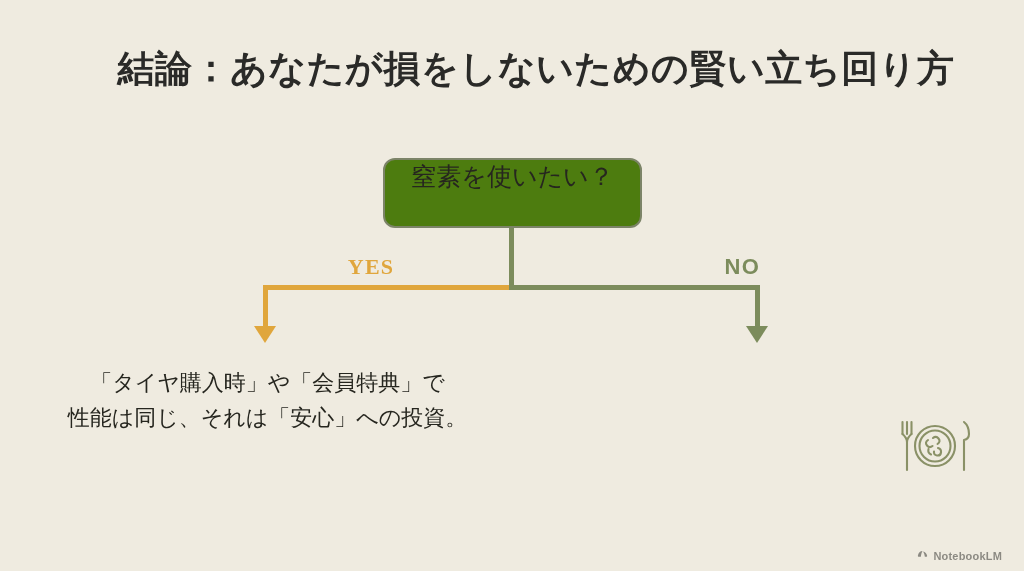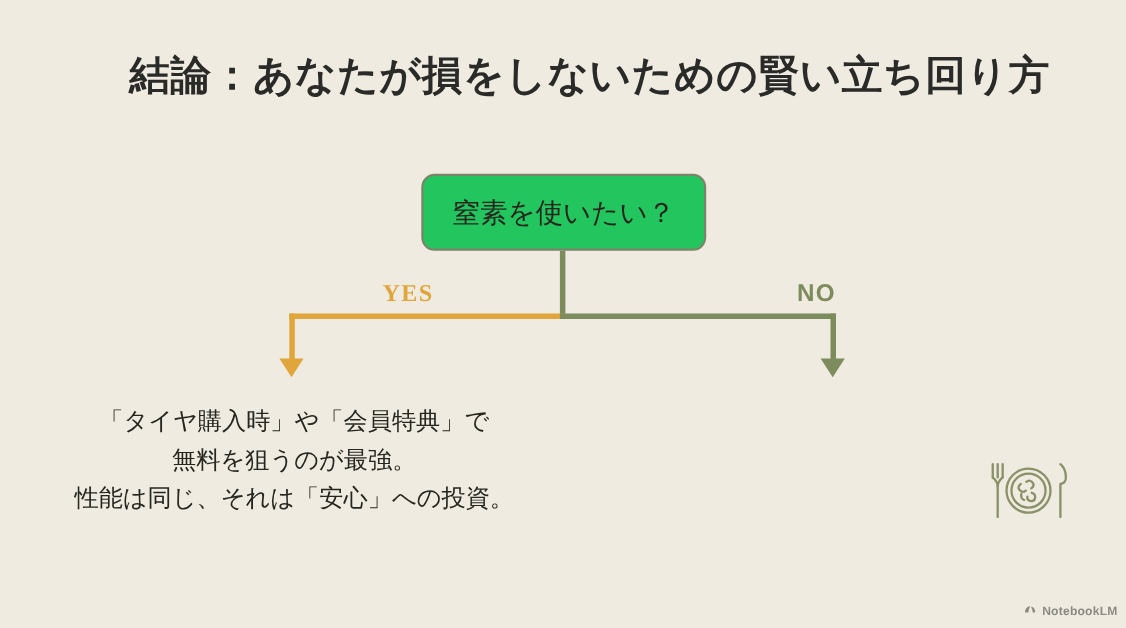--- a/index.html
+++ b/index.html
@@ -40,23 +40,22 @@
   
   .decision-box {
     position: absolute;
     left: 383px;
     top: 158px;
     width: 259px;
     height: 70px;
     box-sizing: border-box;
     border: 2px solid #7C8468;
     border-radius: 12px;
-    background: #22c55e;
+    background: #4d7c0f;
     display: flex;
-    align-items: center;
     justify-content: center;
   }
   .decision-box-label {
     font-size: 25px;
     font-weight: 500;
     color: #26261F;
     white-space: nowrap;
   }
 
   
@@ -168,21 +167,21 @@
     position: absolute;
     left: 897px;
     top: 418px;
     width: 76px;
     height: 56px;
   }
 
   
   .watermark {
     position: absolute;
-    right: 8px;
+    right: 22px;
     bottom: 9px;
     display: flex;
     align-items: center;
     gap: 4px;
     opacity: 0.55;
   }
   .watermark-logo {
     width: 13px;
     height: 13px;
     display: block;
@@ -211,21 +210,20 @@
   <div class="conn conn-v-yes"></div>
   <div class="conn conn-v-no"></div>
   <div class="arrowhead arrowhead-yes"></div>
   <div class="arrowhead arrowhead-no"></div>
 
   <div class="branch-label branch-label-yes">YES</div>
   <div class="branch-label branch-label-no">NO</div>
 
   <div class="outcome outcome-yes">
     <span class="outcome-line">「タイヤ購入時」や「会員特典」で</span>
-    <span class="outcome-line">無料を狙うのが最強。</span>
     <span class="outcome-line">性能は同じ、それは「安心」への投資。</span>
   </div>
 
 
   <svg class="meal-icon" viewBox="0 0 76 56">
     <g fill="none" stroke="#8A9167" stroke-width="2.1" stroke-linecap="round" stroke-linejoin="round">
 
       <path d="M5.5 4 V16"></path>
       <path d="M10 4 V16"></path>
       <path d="M14.5 4 V16"></path>

